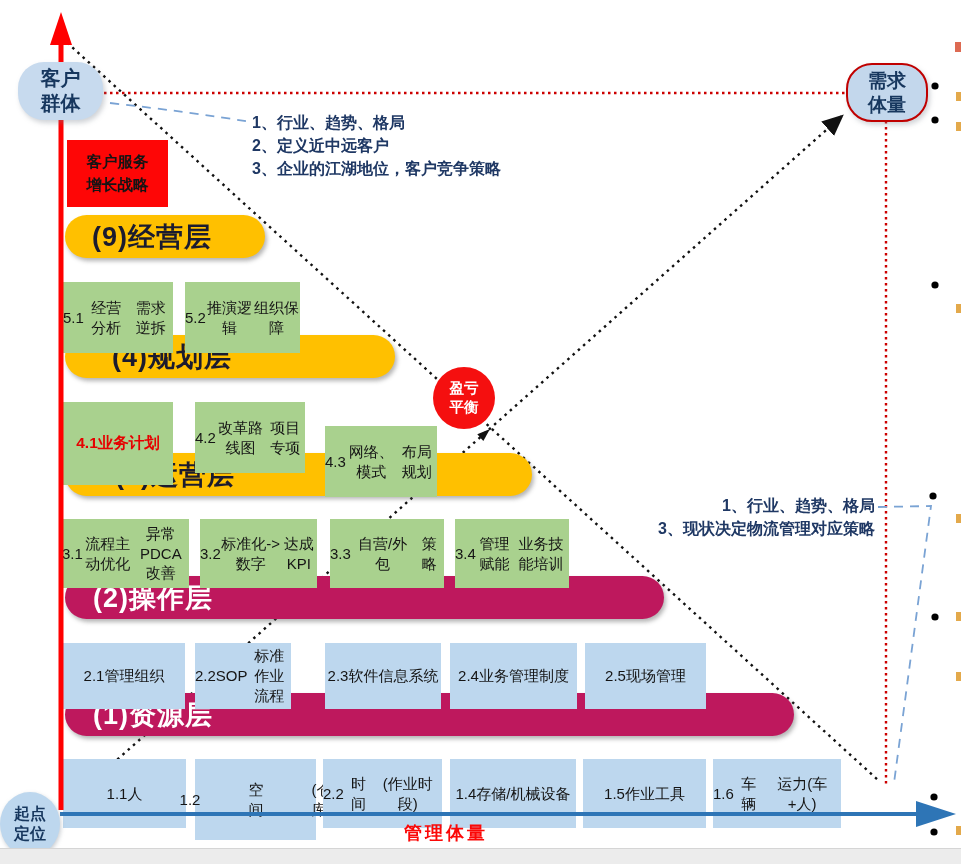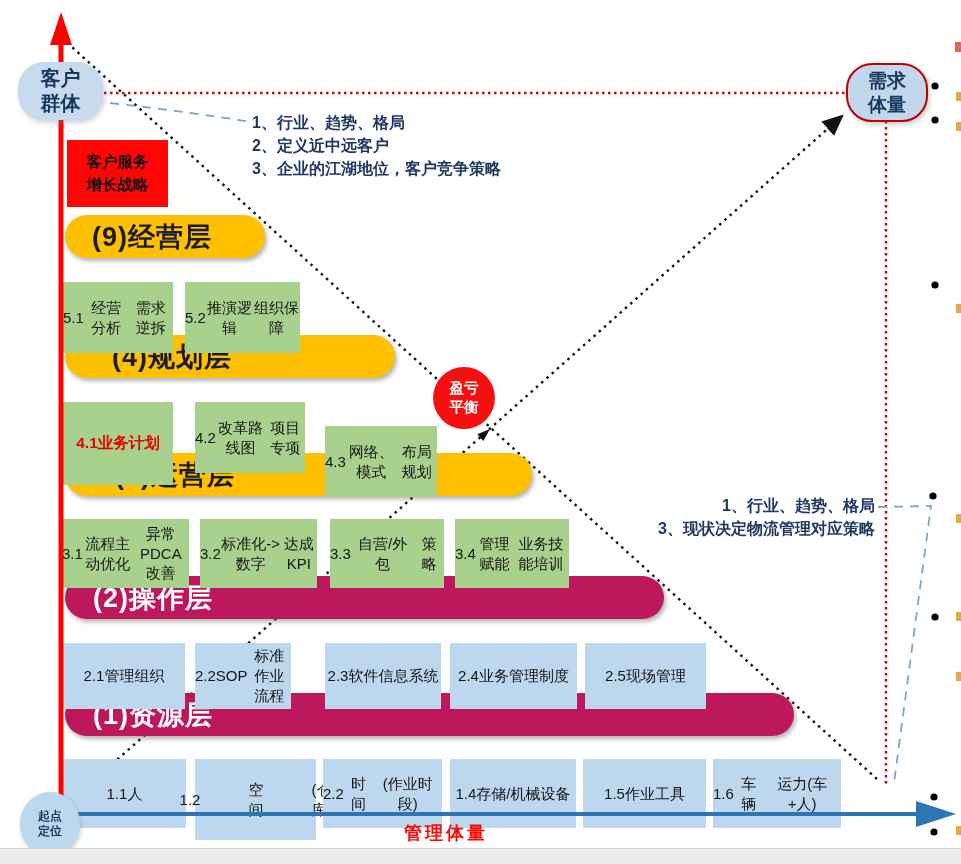--- a/index.html
+++ b/index.html
@@ -20,22 +20,22 @@
   .cell.green{background:#a9d18e;}
   .cell.lblue{background:#bdd7ee;}
   .cell.hl{color:#e60000;font-weight:700;font-size:15.5px;}
   .node{position:absolute;z-index:8;display:flex;flex-direction:column;justify-content:center;
         align-items:center;text-align:center;color:#17375e;font-weight:600;
         box-shadow:2px 3px 5px rgba(120,130,140,.35);}
   #customer-group{left:18px;top:62px;width:85px;height:58px;border-radius:26px;
         background:#c7daee;font-size:20px;line-height:1.25;}
   #demand-volume{left:846px;top:63px;width:78px;height:55px;border-radius:26px;
         background:#c3d7ec;border:2px solid #c00000;font-size:19px;line-height:1.22;}
-  #origin-node{left:20px;top:792px;width:60px;height:64px;border-radius:50%;
-        background:#bdd7ee;font-size:12px;line-height:1.25;box-shadow:1px 2px 4px rgba(120,130,140,.4);}
+  #origin-node{left:0;top:792px;width:60px;height:64px;border-radius:50%;
+        background:#bdd7ee;font-size:16px;line-height:1.25;box-shadow:1px 2px 4px rgba(120,130,140,.4);}
   #goods-node{left:845px;top:786px;width:88px;height:53px;border-radius:26px;
         background:#c3d7ec;font-size:20px;}
   #breakeven{position:absolute;z-index:8;left:433px;top:367px;width:62px;height:62px;border-radius:50%;
         background:#f50f0f;color:#ffffff;font-size:14.5px;font-weight:600;line-height:1.3;
         display:flex;flex-direction:column;justify-content:center;align-items:center;text-align:center;}
   #strategy-box{position:absolute;z-index:4;left:67px;top:140px;width:101px;height:67px;
         background:#fe0606;color:#141414;font-size:15.5px;font-weight:700;line-height:1.45;
         display:flex;flex-direction:column;justify-content:center;align-items:center;text-align:center;}
   .ann{position:absolute;z-index:4;color:#1f3864;font-size:16px;font-weight:600;
        line-height:23px;white-space:nowrap;}

